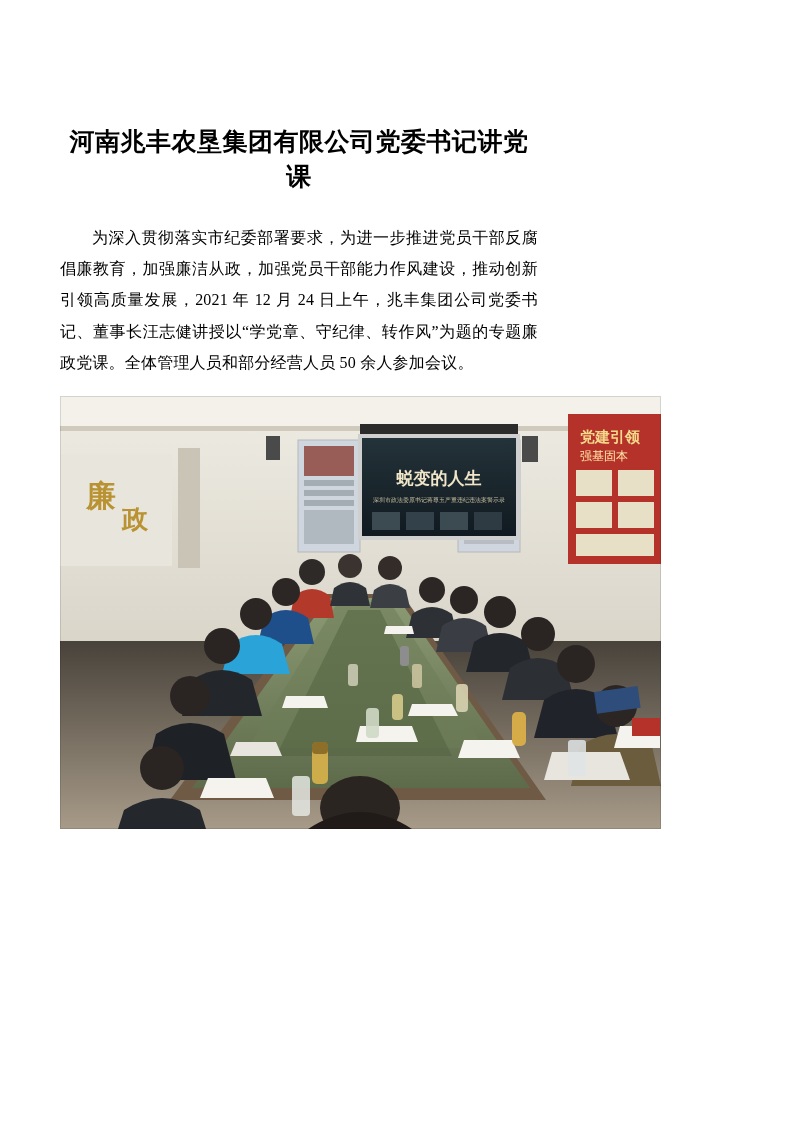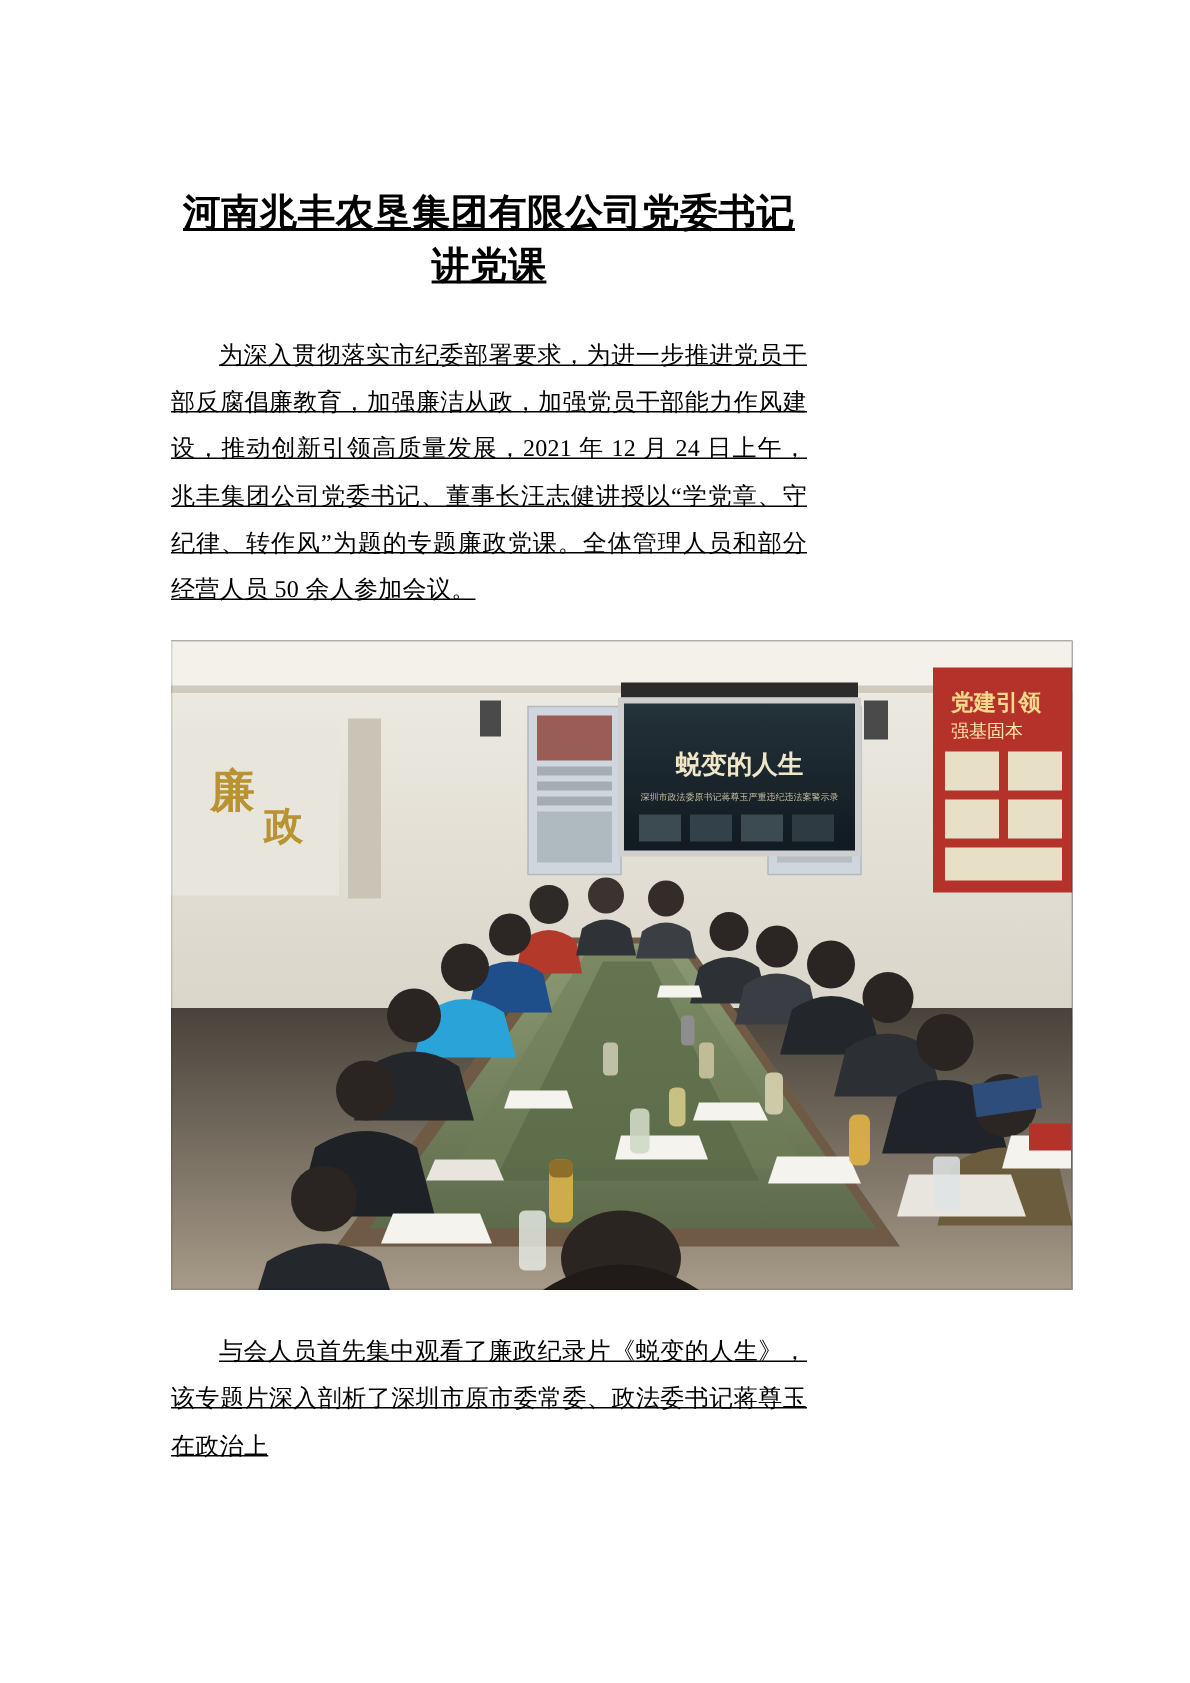--- a/index.html
+++ b/index.html
@@ -13,22 +13,21 @@
     font-family: "Liberation Serif", "DejaVu Serif", serif;
     color: #000000;
     overflow: hidden;
   }
   .page {
     position: relative;
     width: 634px;
     height: 1122px;
     background: #ffffff;
     box-sizing: border-box;
-    padding: 96px 96px 80px 114px;
-    text-decoration: underline;
+    padding: 96px 96px 80px 60px;
   }
   .doc-title {
     font-family: "DejaVu Sans", "Liberation Sans", sans-serif;
     font-weight: bold;
     font-size: 25px;
     line-height: 1.4;
     text-align: center;
     letter-spacing: 0.5px;
     margin: 28px 0 0 0;
     color: #000000;
@@ -217,15 +216,14 @@
         <rect x="452" y="316" width="14" height="34" rx="5" fill="#e0b347" opacity="0.9"></rect>
         <rect x="508" y="344" width="18" height="36" rx="3" fill="#dfe4e6" opacity="0.85"></rect>
         <rect x="232" y="380" width="18" height="40" rx="4" fill="#e4e7e2" opacity="0.85"></rect>
         <rect x="288" y="268" width="10" height="22" rx="3" fill="#cfcfb9" opacity="0.85"></rect>
       </g>
 
       <rect x="0" y="0" width="601" height="433" fill="none" stroke="#000000" stroke-opacity="0.12" stroke-width="2"></rect>
     </svg>
   </div>
 
-  <p class="body-para para-after-figure">与会人员首先集中观看了廉政纪录片《蜕变的人生》，该专题片深入剖析了深圳市原市委常委、政法委书记蒋尊玉在政治上</p>
 
 </div>
 
 </body></html>

